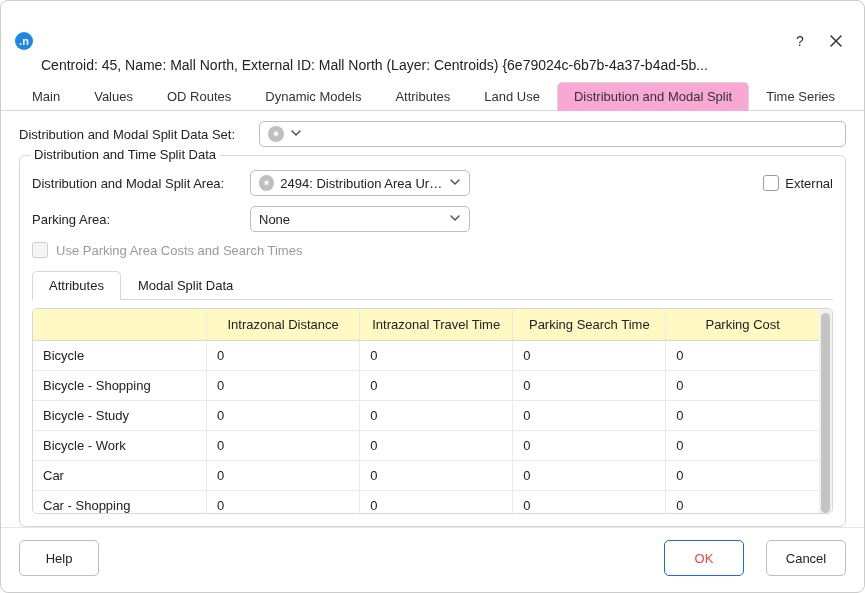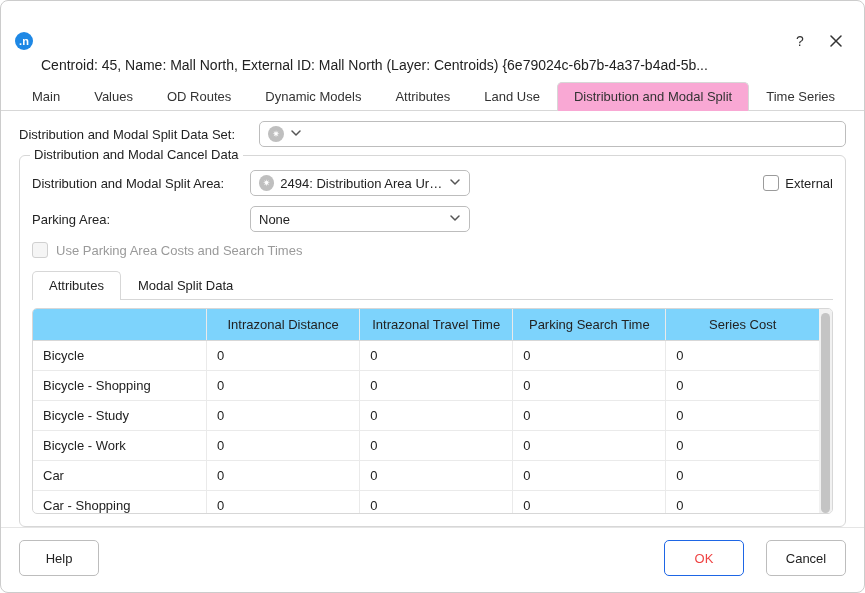--- a/index.html
+++ b/index.html
@@ -197,21 +197,21 @@
     border-collapse: collapse;
     width: 100%;
     table-layout: fixed;
   }
   thead th {
     font-weight: 400;
     text-align: center;
     padding: 8px 6px;
     border-bottom: 1px solid #d7d7d7;
     border-right: 1px solid #eaeaea;
-    background: #7dd3fc;
+    background: #fef9c3;
     white-space: nowrap;
   }
   thead th:first-child { text-align: left; padding-left: 10px; }
   tbody td {
     padding: 7px 6px 7px 10px;
     border-bottom: 1px solid #eaeaea;
     border-right: 1px solid #eaeaea;
     white-space: nowrap;
   }
   tbody td:first-child { padding-left: 10px; }
@@ -287,21 +287,21 @@
       <span class="combo-mini-icon">✷</span>
       <span class="chevron">
         <svg viewBox="0 0 12 12">
             <path d="M2 4 L6 8 L10 4" fill="none" stroke="#555" stroke-width="1.5" stroke-linecap="round" stroke-linejoin="round"></path>
           </svg>
       </span>
     </div>
   </div>
 
   <div class="groupbox">
-    <span class="group-title">Distribution and Modal Cancel Data</span>
+    <span class="group-title">Distribution and Time Split Data</span>
 
     <div class="form-row">
       <span class="label">Distribution and Modal Split Area:</span>
       <div class="combo fixed">
         <span class="combo-mini-icon">✷</span>
         <span class="combo-text">2494: Distribution Area Urban</span>
         <span class="chevron">
           <svg viewBox="0 0 12 12">
               <path d="M2 4 L6 8 L10 4" fill="none" stroke="#555" stroke-width="1.5" stroke-linecap="round" stroke-linejoin="round"></path>
             </svg>
@@ -345,21 +345,21 @@
                 <col class="col-val">
                 <col class="col-val">
                 <col class="col-val">
             </colgroup>
             <thead>
               <tr>
                 <th></th>
                 <th>Intrazonal Distance</th>
                 <th>Intrazonal Travel Time</th>
                 <th>Parking Search Time</th>
-                <th>Series Cost</th>
+                <th>Parking Cost</th>
               </tr>
             </thead>
             <tbody id="tbody">
                 <tr>
                   <td>Bicycle</td>
                   <td>0</td>
                   <td>0</td>
                   <td>0</td>
                   <td>0</td>
                 </tr>

